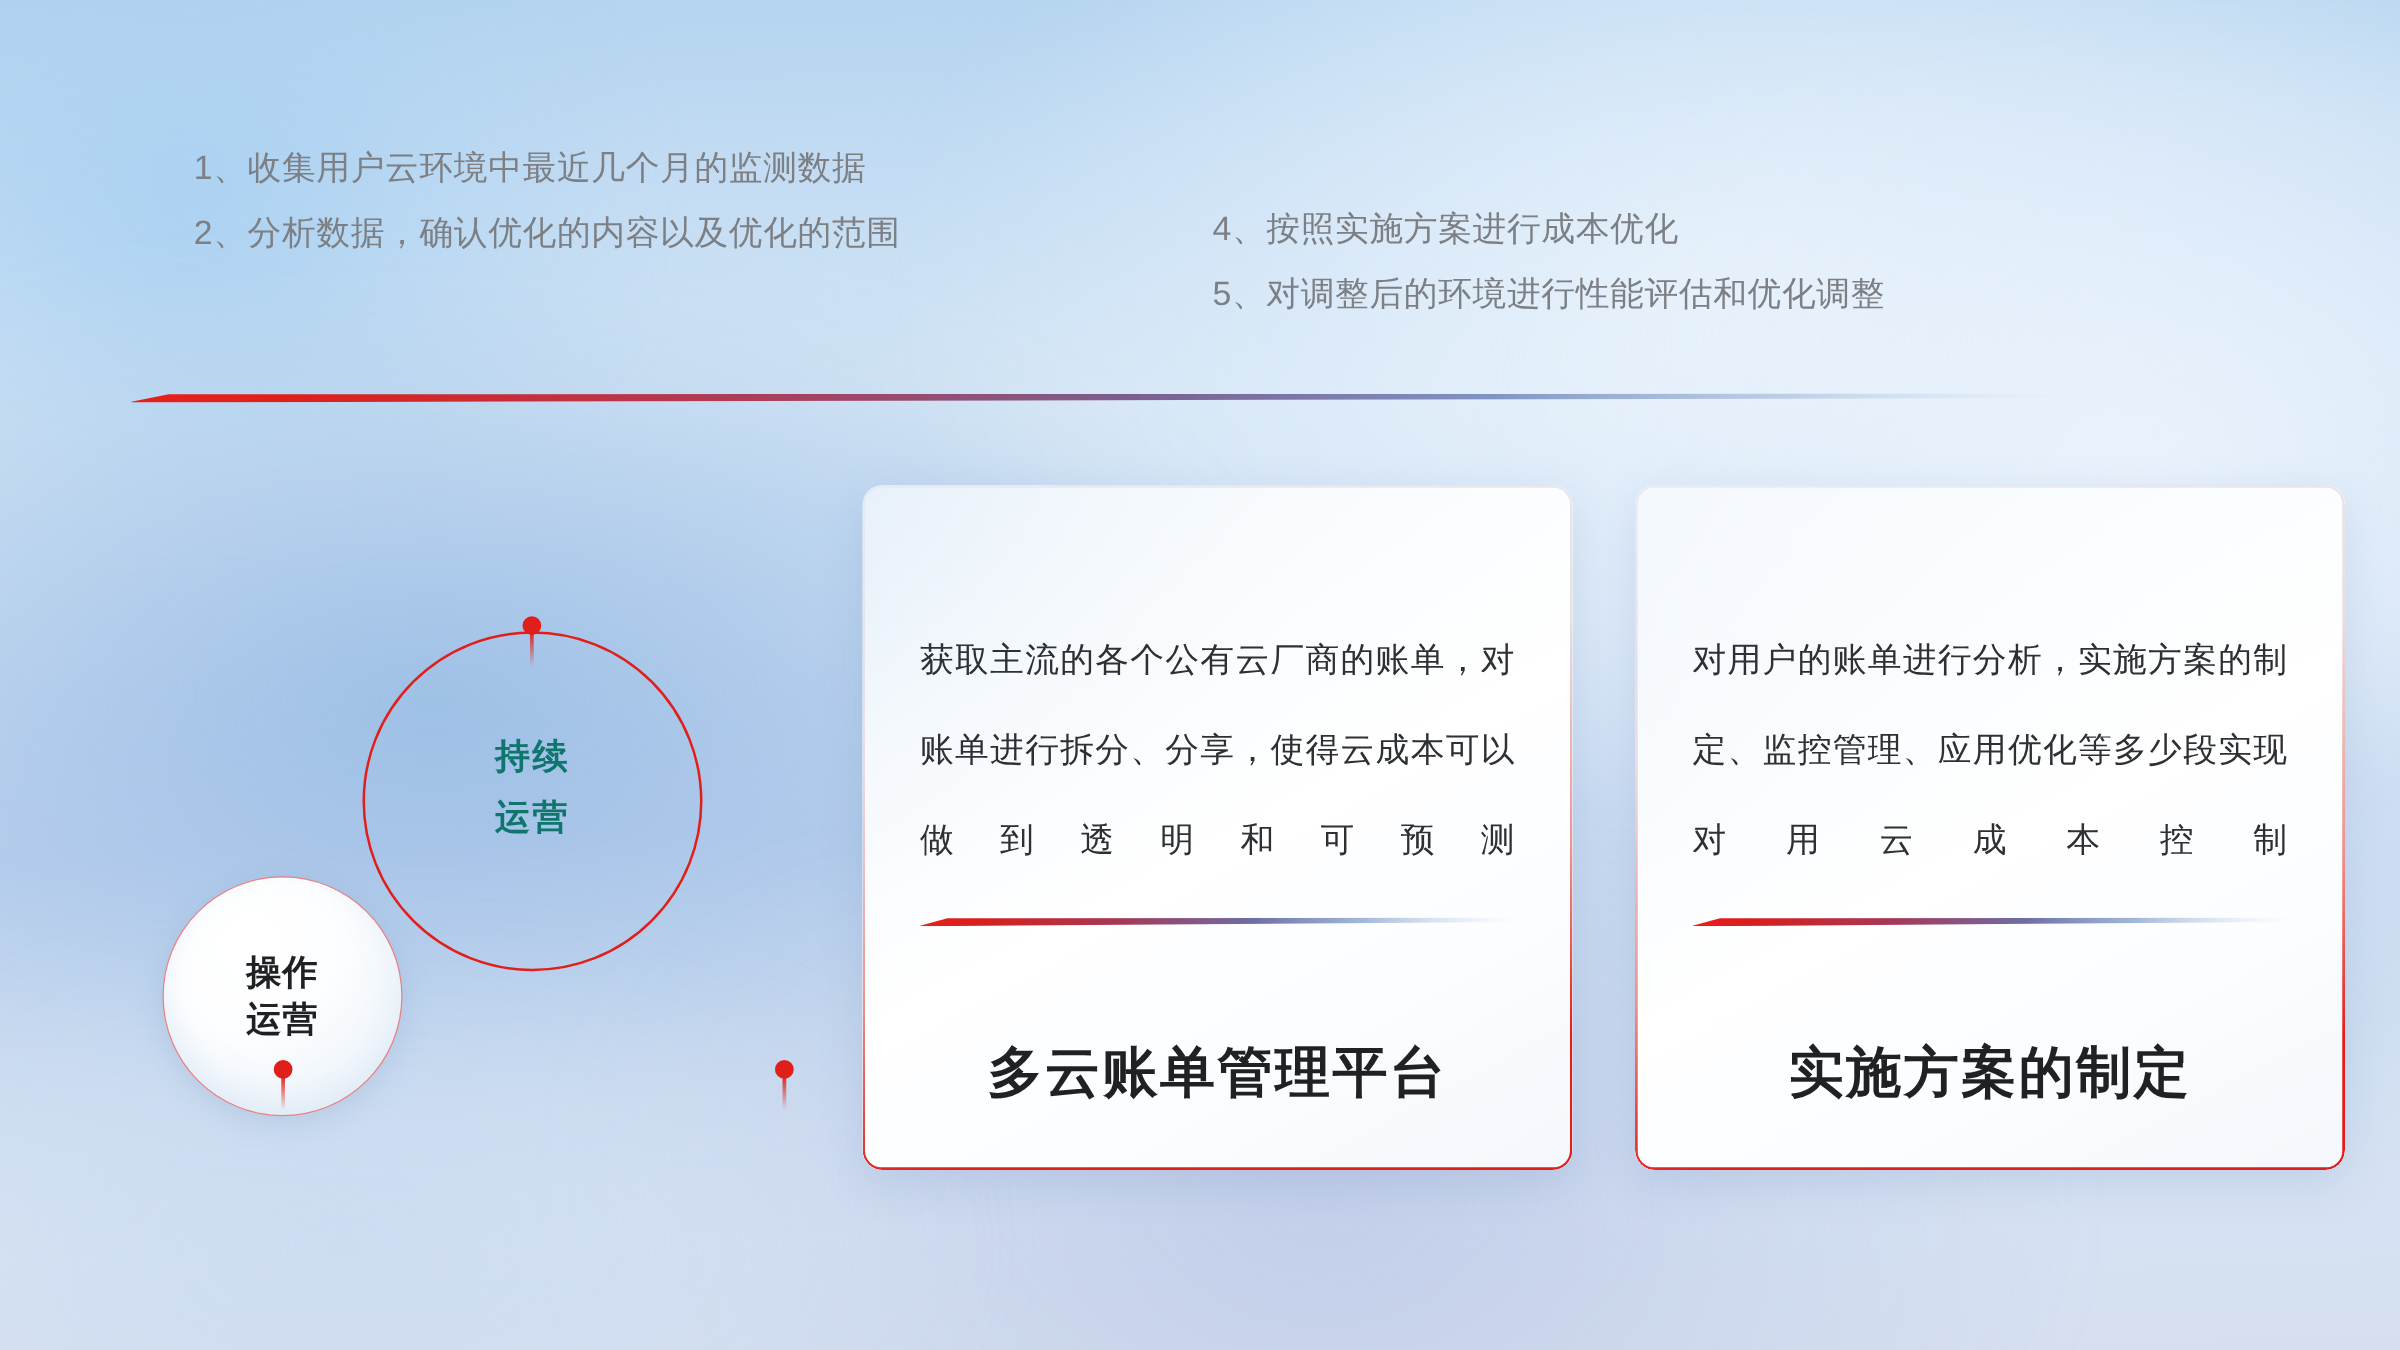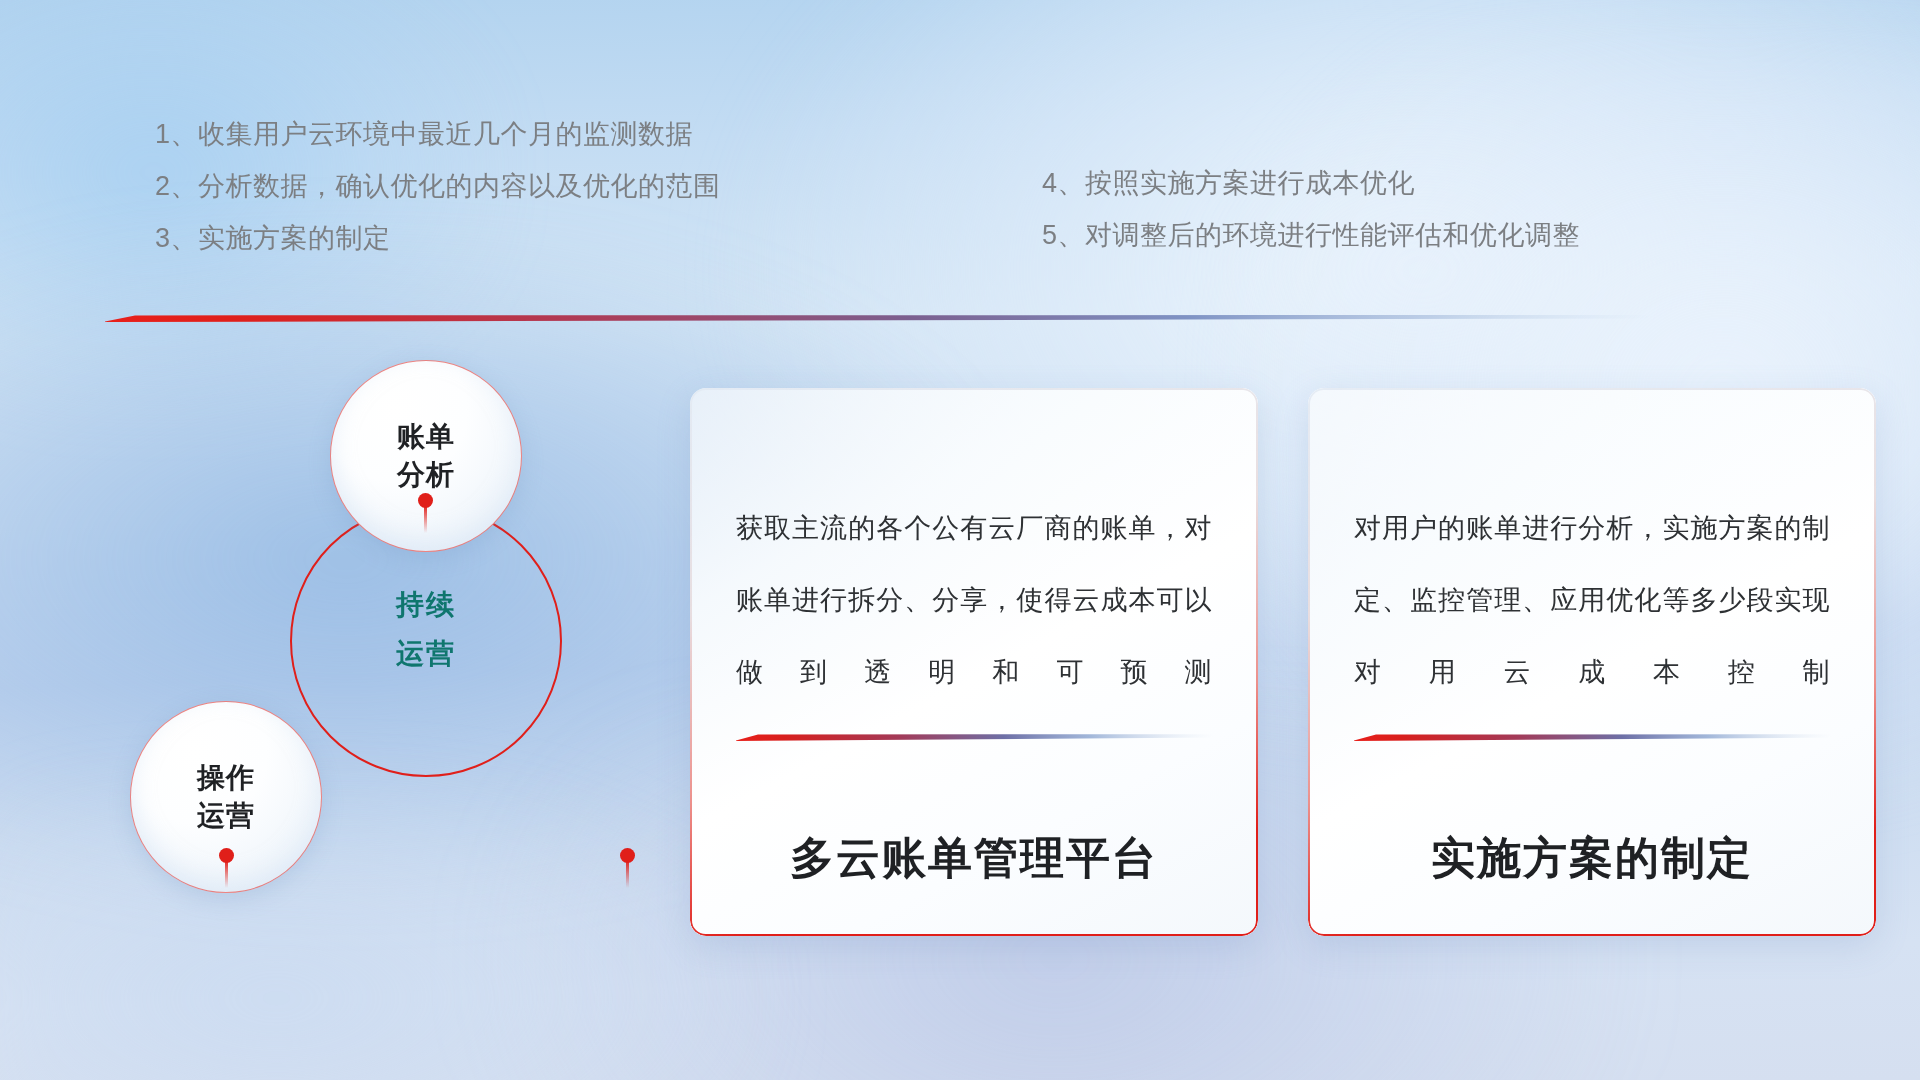--- a/index.html
+++ b/index.html
@@ -45,21 +45,21 @@
   }
   .bg-glow-f {
     position:absolute; left:0; bottom:-6%; width:40%; height:34%;
     background:radial-gradient(ellipse at 36% 60%, rgba(198,216,240,.6) 0%, rgba(205,221,243,.2) 50%, rgba(210,226,245,0) 78%);
     filter:blur(34px);
   }
 
   
   .steps { position:absolute; z-index:3; }
   #steps-left  { left:155px; top:108px; }
-  #steps-right { left:1042px; top:157px; }
+  #steps-right { left:970px; top:157px; }
   .step-line {
     font-size:27px;
     line-height:52px;
     color:#7c7f83;
     letter-spacing:.5px;
     white-space:nowrap;
     font-weight:400;
   }
 
   
@@ -199,21 +199,20 @@
   <div class="bg-glow-b"></div>
   <div class="bg-glow-d"></div>
   <div class="bg-glow-a"></div>
   <div class="bg-glow-c"></div>
   <div class="bg-glow-f"></div>
 </div>
 
 <div class="steps" id="steps-left">
   <div class="step-line">1、收集用户云环境中最近几个月的监测数据</div>
   <div class="step-line">2、分析数据，确认优化的内容以及优化的范围</div>
-  <div class="step-line">3、实施方案的制定</div>
 </div>
 
 <div class="steps" id="steps-right">
   <div class="step-line">4、按照实施方案进行成本优化</div>
   <div class="step-line">5、对调整后的环境进行性能评估和优化调整</div>
 </div>
 
 <div id="top-divider">
   <svg class="rule-shape" viewBox="0 0 1548 10" preserveAspectRatio="none">
     <defs>
@@ -233,24 +232,20 @@
 
 <div id="diagram">
 
   <div class="ring"></div>
 
   <div id="center-label">
     <div>持续</div>
     <div>运营</div>
   </div>
 
-  <div class="node" id="node-top">
-    <div class="node-label">账单</div>
-    <div class="node-label">分析</div>
-  </div>
 
   <div class="node" id="node-left">
     <div class="node-label">操作</div>
     <div class="node-label">运营</div>
   </div>
 
 
   <div class="dot" id="dot-top"></div>
   <div class="dot" id="dot-left"></div>
   <div class="dot" id="dot-right"></div>

